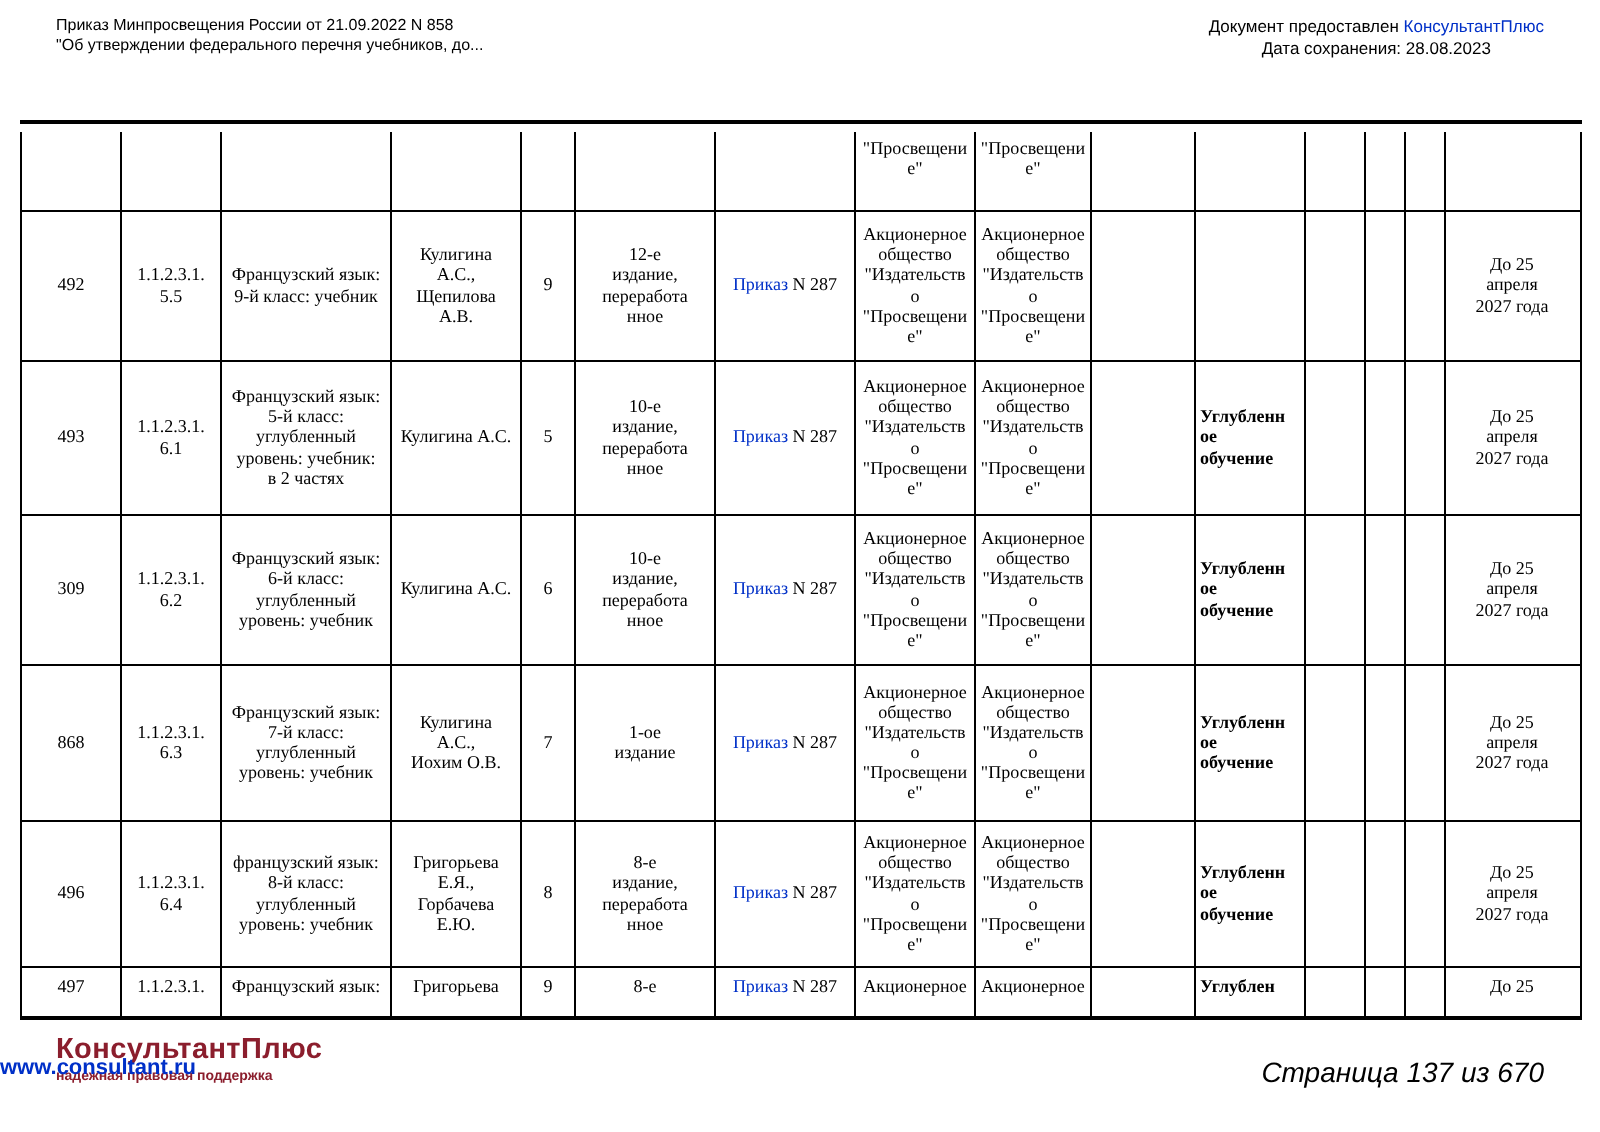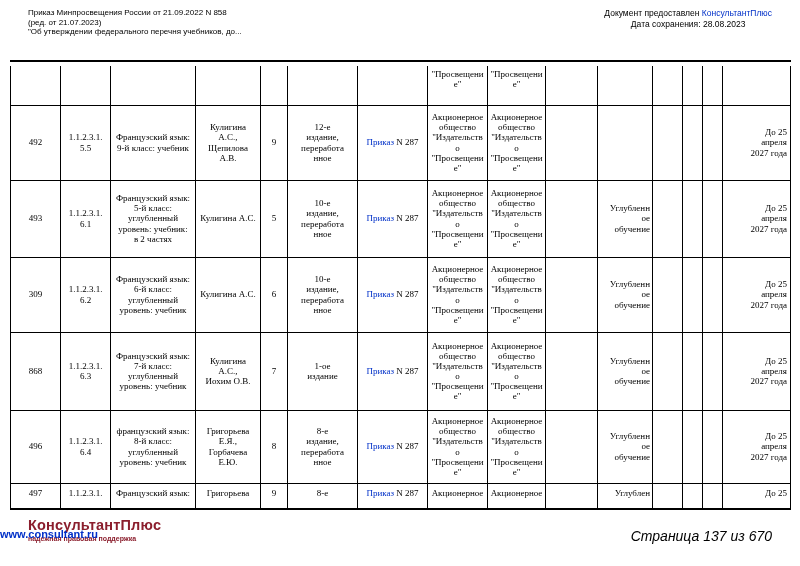--- a/index.html
+++ b/index.html
@@ -16,34 +16,33 @@
   .rule-bottom { top:508px; }
 
   .tablewrap { position:absolute; left:10px; top:66px; width:783px; height:442px; overflow:hidden; }
   table { border-collapse:collapse; table-layout:fixed; width:781px;
           font-family:"Liberation Serif", serif; font-size:9px; line-height:1.12; }
   td { border:1px solid #000; vertical-align:middle; text-align:center; padding:1px 2px;
        white-space:pre-line; overflow-wrap:break-word; word-wrap:break-word; }
   tr.partial-top td { border-top:none; vertical-align:top; padding-top:3px; }
   tr.partial-bottom td { vertical-align:top; padding-top:4px; }
   td.c-code { text-align:center; }
-  td.c-special { text-align:right; }
-  td.c-date { text-align:right; padding-right:3px; }
+  td.c-special { text-align:left;font-weight:bold; }
+  td.c-date { text-align:center; padding-right:3px; }
 
   .f-logo { position:absolute; left:28px; top:517px; color:#8b1e2d; font-weight:bold; font-size:14.5px; letter-spacing:0.2px; }
   .f-tag { position:absolute; left:28px; top:535px; color:#8b1e2d; font-weight:bold; font-size:7px; }
   .f-site { position:absolute; left:0; right:0; top:528px; text-align:left; font-weight:bold; font-size:11px; }
   .f-page { position:absolute; right:28px; top:528px; font-size:14px;font-style:italic; }
 </style>
 </head>
 <body>
 
 <div class="hdr-left">
   <div>Приказ Минпросвещения России от 21.09.2022 N 858</div>
-  <div>(ред. от 21.07.2023)</div>
   <div>"Об утверждении федерального перечня учебников, до...</div>
 </div>
 
 <div class="hdr-right">
   <div><span>Документ предоставлен </span><span class="lnk">КонсультантПлюс</span></div>
   <div>Дата сохранения: 28.08.2023</div>
 </div>
 
 <div class="rule rule-top"></div>
 

